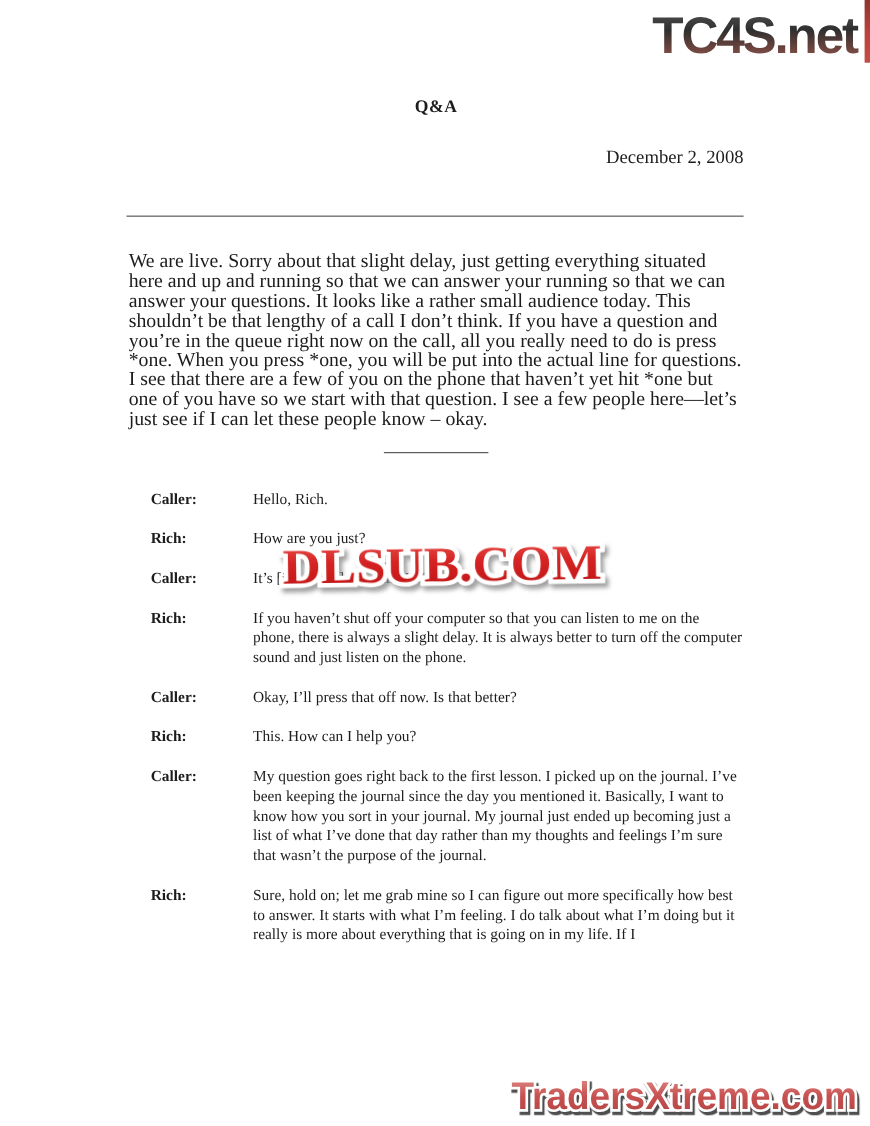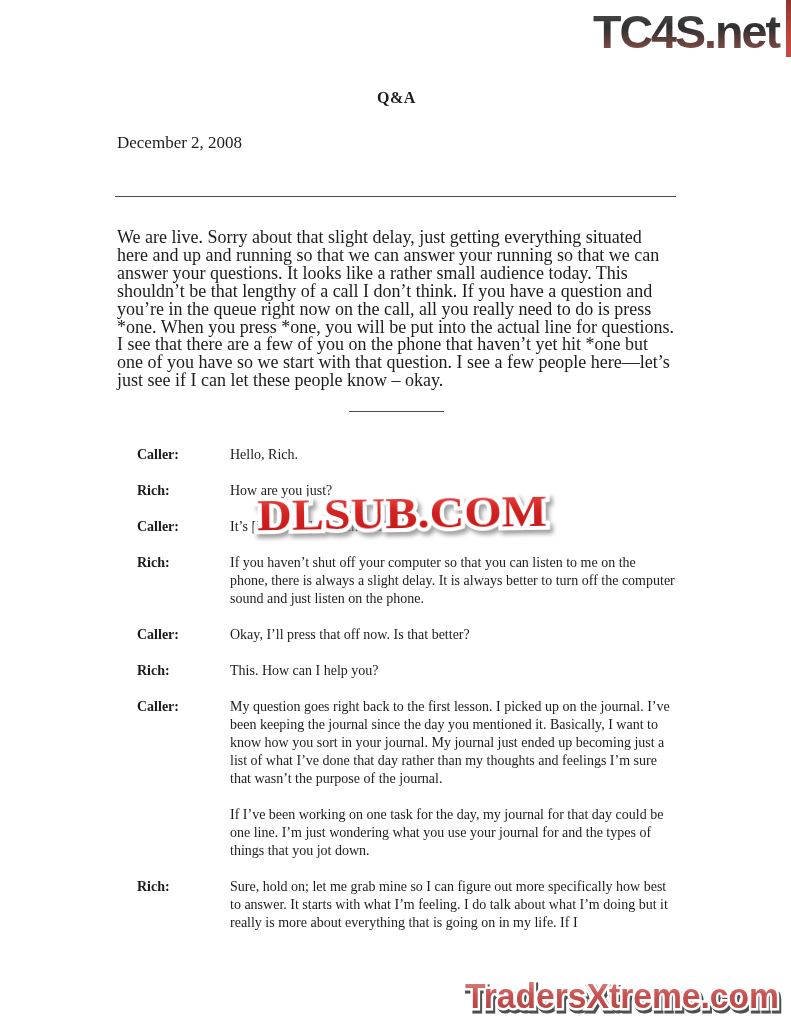--- a/index.html
+++ b/index.html
@@ -15,21 +15,21 @@
 
   
   .column { position: absolute; left: 117px; top: 0; width: 559px; height: 1024px; }
 
   .doc-title {
     position: absolute; top: 89px; left: 0; width: 100%;
     text-align: center; font-size: 16px; font-weight: bold; letter-spacing: 0.5px;
   }
   .doc-date {
     position: absolute; top: 133px; left: 0; width: 100%;
-    text-align: left; font-size: 17px; font-weight: normal;
+    text-align: right; font-size: 17px; font-weight: normal;
   }
   .rule {
     position: absolute; top: 196px; left: -2px; width: 561px;
     border: none; border-top: 1px solid #4a4a4a; height: 0;
   }
   .intro {
     position: absolute; top: 229px; left: 0; width: 559px;
     font-size: 18px; line-height: 17.9px; text-align: left;
   }
   .mid-divider {
@@ -114,21 +114,20 @@
       <div class="row">
         <div class="speaker">Rich:</div>
         <div class="speech">
           <p>This. How can I help you?</p>
         </div>
       </div>
       <div class="row">
         <div class="speaker">Caller:</div>
         <div class="speech">
           <p>My question goes right back to the first lesson. I picked up on the journal. I’ve been keeping the journal since the day you mentioned it. Basically, I want to know how you sort in your journal. My journal just ended up becoming just a list of what I’ve done that day rather than my thoughts and feelings I’m sure that wasn’t the purpose of the journal.</p>
-          <p>If I’ve been working on one task for the day, my journal for that day could be one line. I’m just wondering what you use your journal for and the types of things that you jot down.</p>
         </div>
       </div>
       <div class="row">
         <div class="speaker">Rich:</div>
         <div class="speech">
           <p>Sure, hold on; let me grab mine so I can figure out more specifically how best to answer. It starts with what I’m feeling. I do talk about what I’m doing but it really is more about everything that is going on in my life. If I</p>
         </div>
       </div>
     </div>
 </div>

